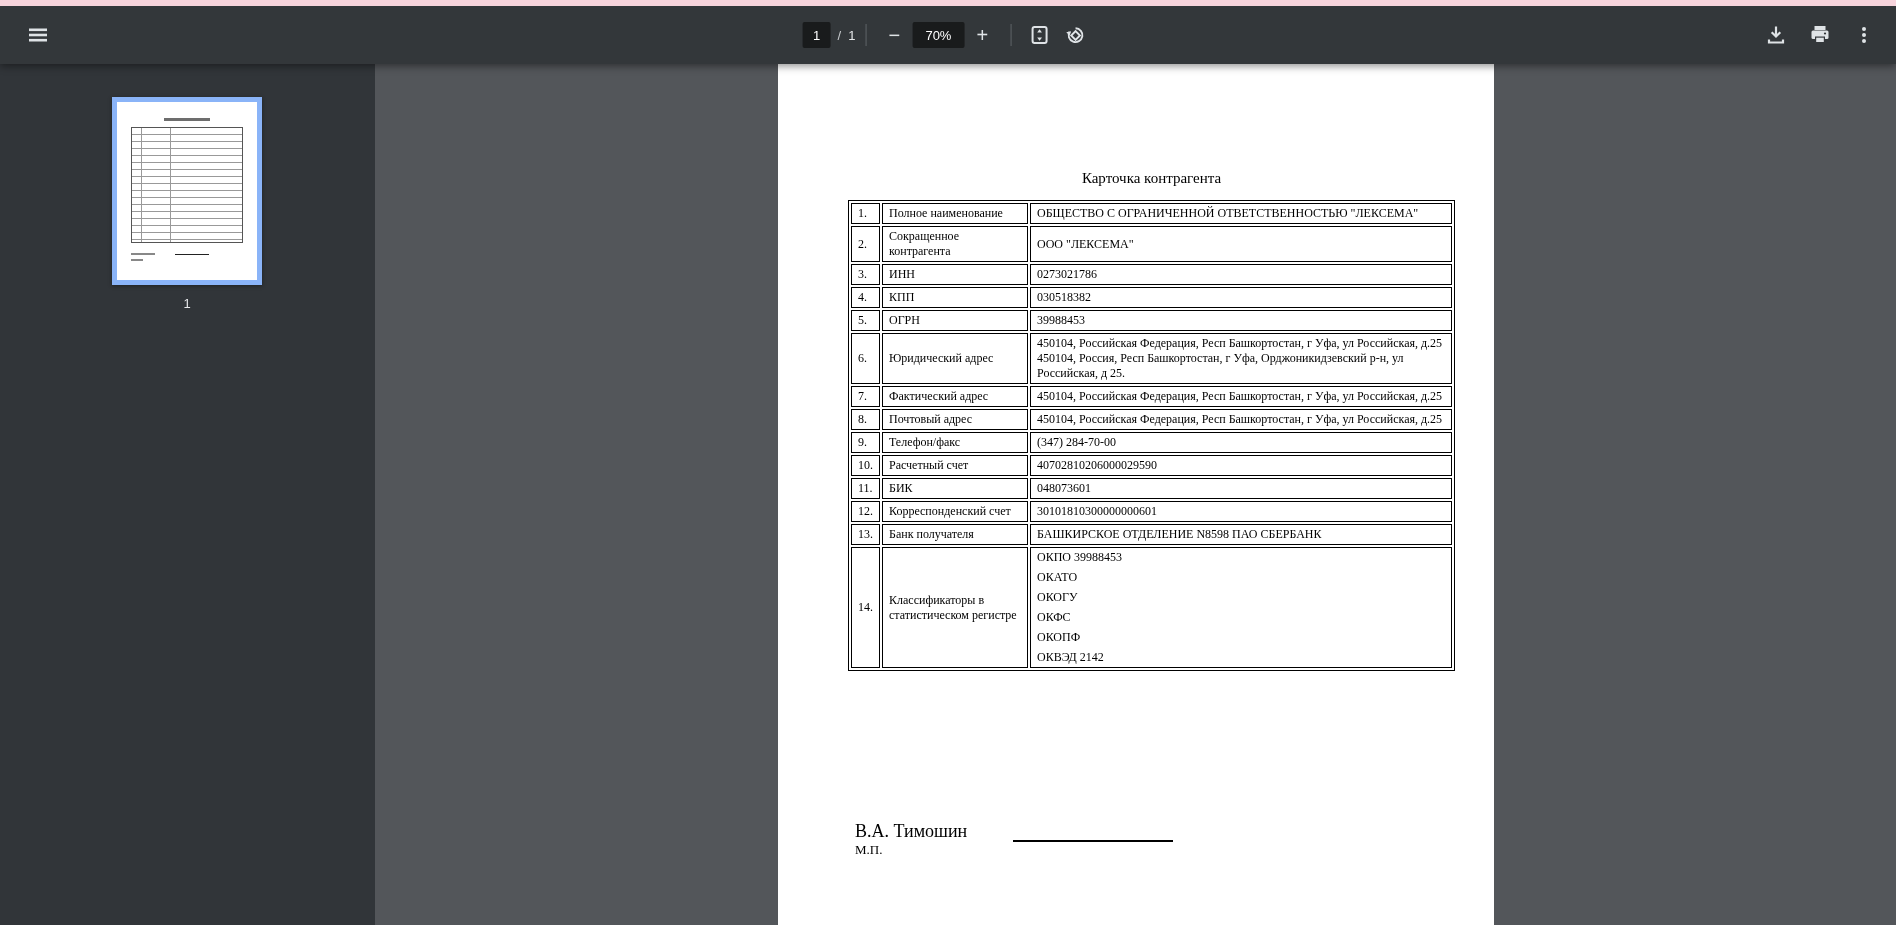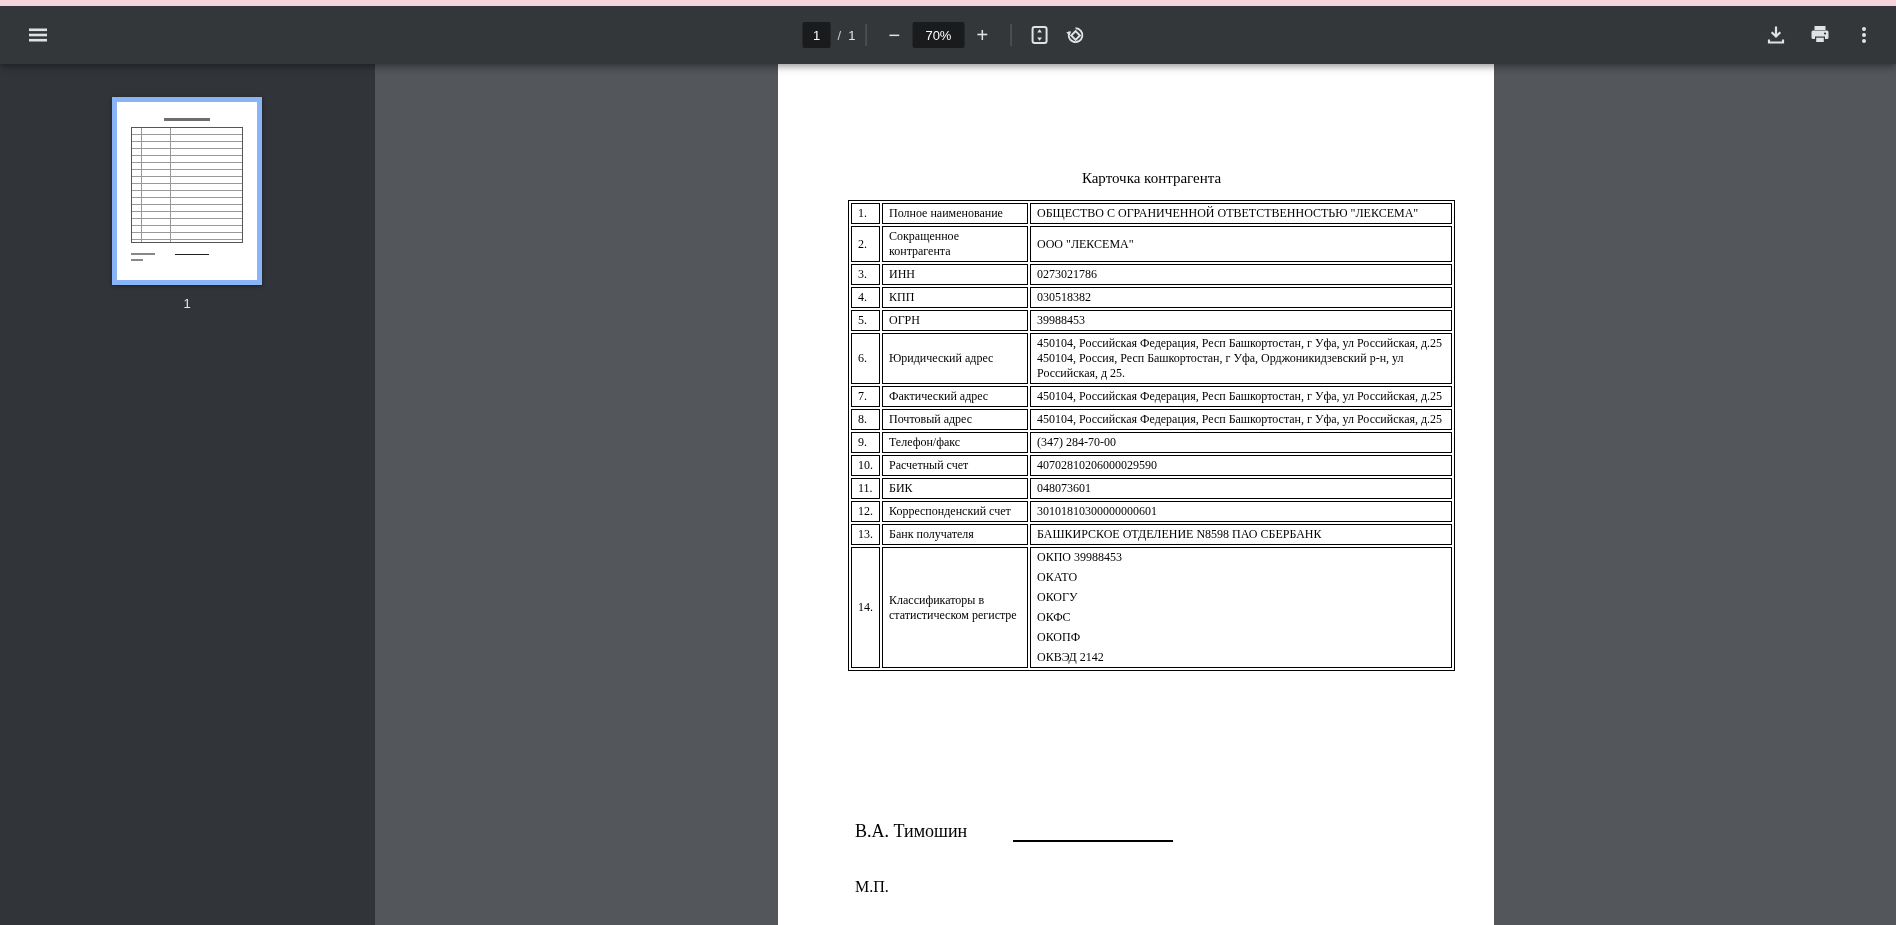--- a/index.html
+++ b/index.html
@@ -55,21 +55,21 @@
   table.ctable { margin-top:13px; width:607px; border-collapse:separate; border-spacing:2px;
                  border:1px solid #000; font-size:12px; line-height:1.25; }
   table.ctable td { border:1px solid #000; padding:2px 6px; vertical-align:middle; }
   td.c-num { width:26px; }
   td.c-label { width:146px; }
   td.c-top { vertical-align:top; }
   .vline-spaced { margin-bottom:5px; }
   .vline-spaced:last-child { margin-bottom:0; }
 
   .sig-name { position:absolute; left:77px; top:757px; font-size:18px; }
-  .sig-mp   { position:absolute; left:77px; top:778px; font-size:16px;margin-top:36px; }
+  .sig-mp   { position:absolute; left:77px; top:778px; font-size:13px; }
   .sig-line { position:absolute; left:235px; top:776px; width:160px; height:0; border-top:2px solid #000; }
 </style>
 </head>
 <body>
 
 <div class="top-strip"></div>
 
 <div class="toolbar">
   <div class="tb-left">
     <button class="icon-btn" title="Menu">

